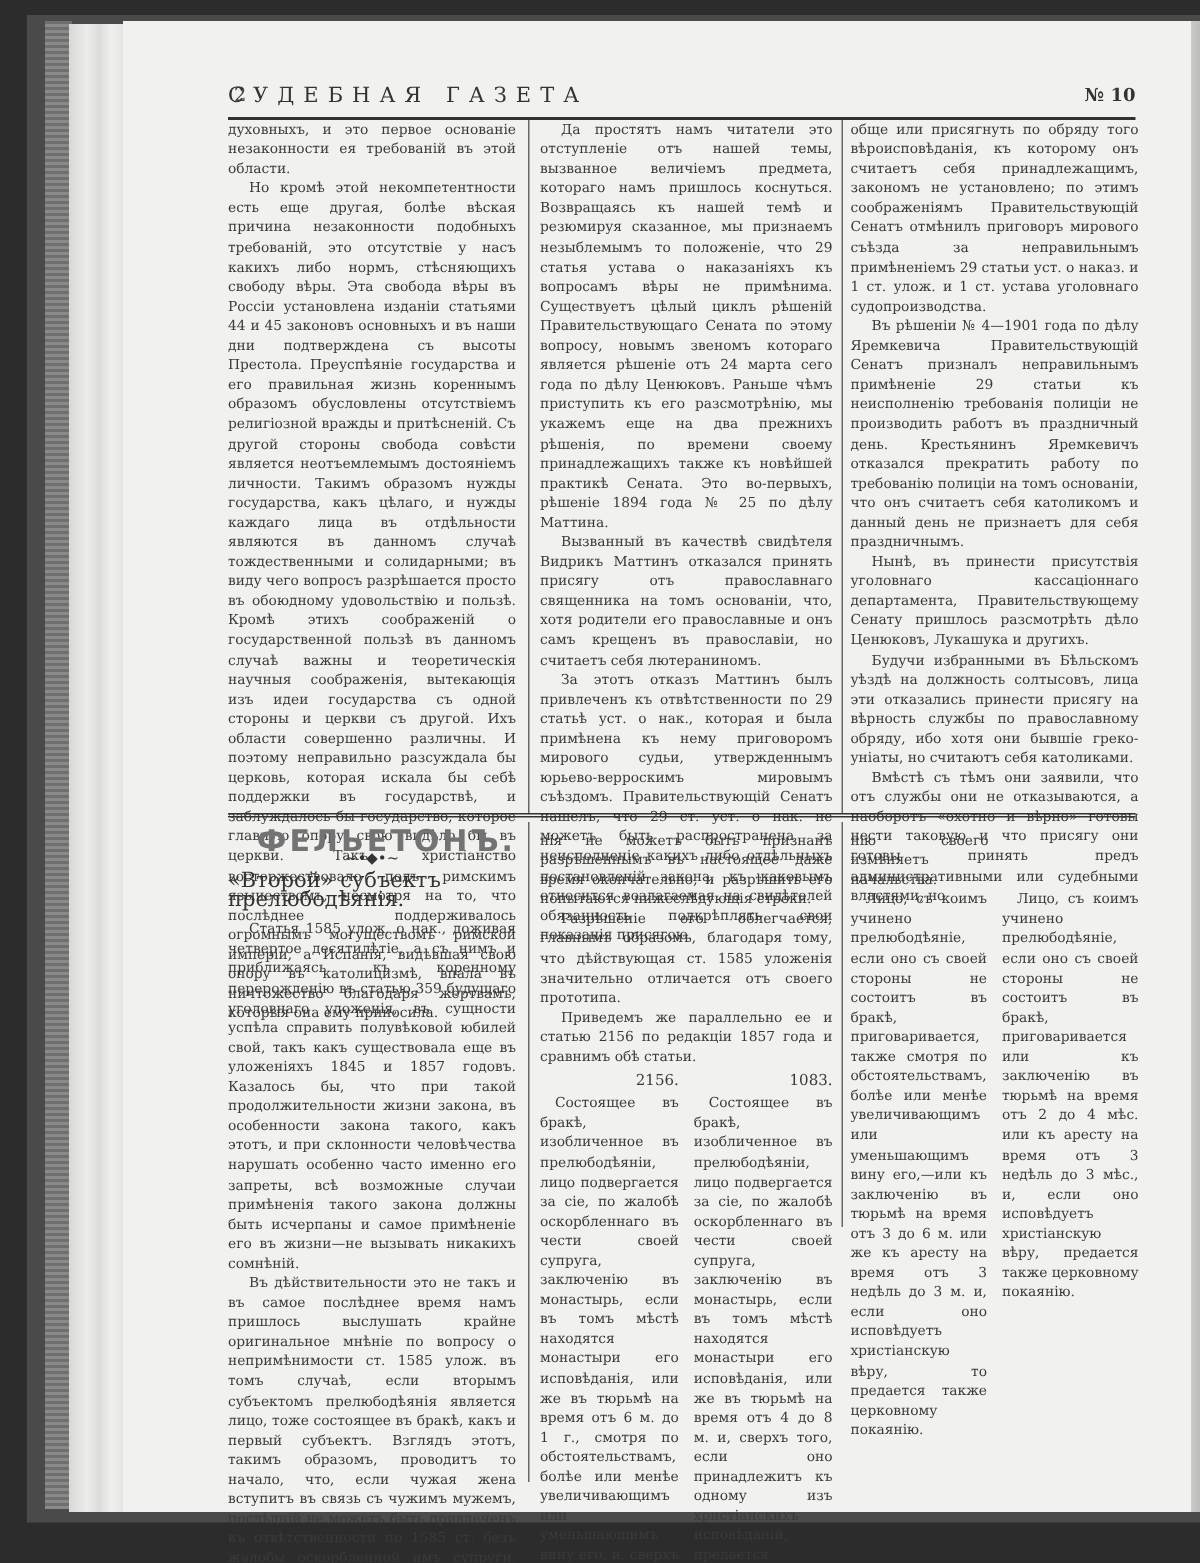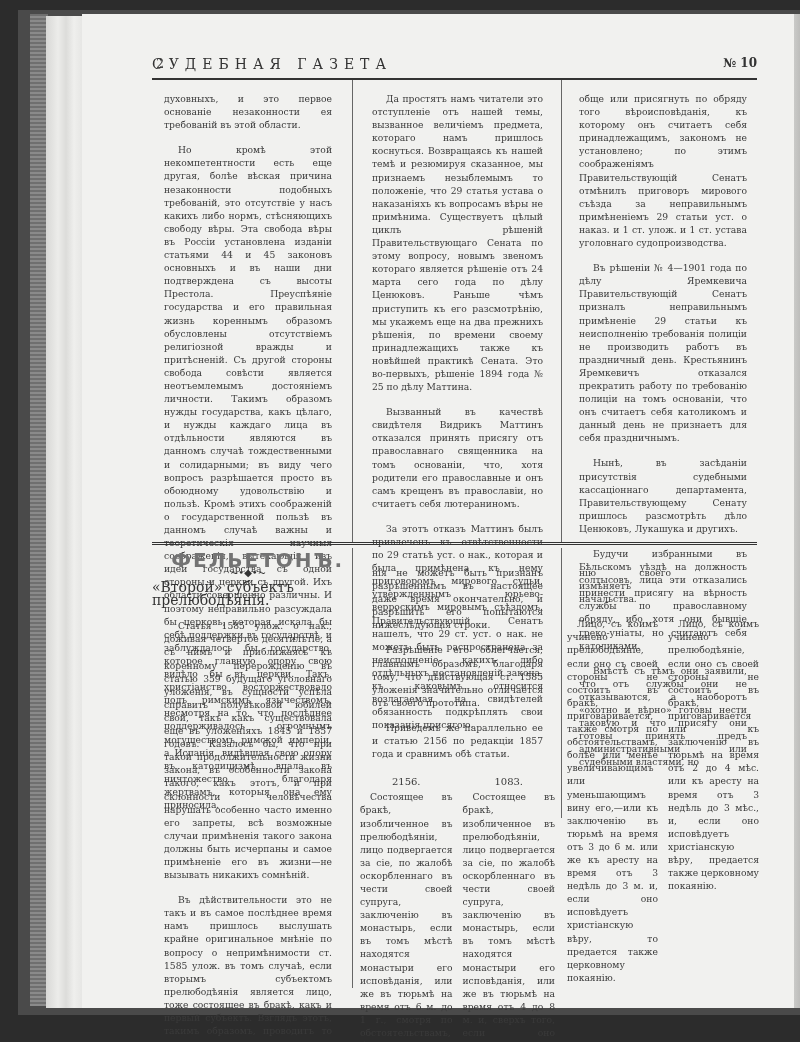--- a/index.html
+++ b/index.html
@@ -38,33 +38,33 @@
     position: absolute; left: 0; right: 0; top: 0; text-align: left;
     font-size: 14px; letter-spacing: 6px; color: #333;
   }
   .issue { position: absolute; right: 0; top: 0; font-size: 12px; font-weight: bold; color: #333; }
   .header-rule { position: absolute; left: 0; right: 0; top: 22px; border-top: 2px solid #333; }
 
   .col {
     position: absolute; font-size: 9.2px; line-height: 13.1px; color: #3a3a3a;
     text-align: justify;
   }
-  .col p { margin: 12px; text-indent: 14px; }
+  .col p { margin: 0; text-indent: 14px; }
   .col p.noindent { text-indent: 0; }
   .vrule { position: absolute; border-left: 1px solid #666; }
   .hrule { position: absolute; border-top: 3px double #333; }
 
   .feuilleton-title {
     font-family: "DejaVu Sans", "Liberation Sans", sans-serif;
     font-weight: bold; font-size: 20px; letter-spacing: 2px; text-align: right;
     color: #737373; margin-top: 6px;
   }
   .ornament { text-align: center; font-size: 10px; color: #333; line-height: 12px; }
   .subtitle { text-align: left; font-size: 14px; margin: 2px 0 6px; color: #333; }
-  .subcol-head { text-align: center; font-size: 10px; margin: 3px 0 2px; }
+  .subcol-head { text-align: right; font-size: 10px; margin: 3px 0 2px; }
   .subcols { display: flex; gap: 10px; }
   .subcols > div { flex: 1; text-align: justify; }
   .subcols p { margin: 0; text-indent: 10px; }
 </style>
 </head>
 <body>
 
 <div class="cover"></div>
 <div class="cover-edge"></div>
 <div class="page-stack"></div>
@@ -88,21 +88,21 @@
   <div class="col" style="left:278px; top:66px; width:195px;">
     <p>Да простятъ намъ читатели это отступленіе отъ нашей темы, вызванное величіемъ предмета, котораго намъ пришлось коснуться. Возвращаясь къ нашей темѣ и резюмируя сказанное, мы признаемъ незыблемымъ то положеніе, что 29 статья устава о наказаніяхъ къ вопросамъ вѣры не примѣнима. Существуетъ цѣлый циклъ рѣшеній Правительствующаго Сената по этому вопросу, новымъ звеномъ котораго является рѣшеніе отъ 24 марта сего года по дѣлу Ценюковъ. Раньше чѣмъ приступить къ его разсмотрѣнію, мы укажемъ еще на два прежнихъ рѣшенія, по времени своему принадлежащихъ также къ новѣйшей практикѣ Сената. Это во-первыхъ, рѣшеніе 1894 года № 25 по дѣлу Маттина.</p>
     <p>Вызванный въ качествѣ свидѣтеля Видрикъ Маттинъ отказался принять присягу отъ православнаго священника на томъ основаніи, что, хотя родители его православные и онъ самъ крещенъ въ православіи, но считаетъ себя лютераниномъ.</p>
     <p>За этотъ отказъ Маттинъ былъ привлеченъ къ отвѣтственности по 29 статьѣ уст. о нак., которая и была примѣнена къ нему приговоромъ мирового судьи, утвержденнымъ юрьево-верроскимъ мировымъ съѣздомъ. Правительствующій Сенатъ нашелъ, что 29 ст. уст. о нак. не можетъ быть распространена за неисполненіе какихъ либо отдѣльныхъ постановленій закона, къ каковымъ относится возлагаемая на свидѣтелей обязанность подкрѣплять свои показанія присягою.</p>
   </div>
   <div class="vrule" style="left:479px; top:66px; height:462px;"></div>
 
   <div class="col" style="left:485px; top:66px; width:192px;">
     <p class="noindent">обще или присягнуть по обряду того вѣроисповѣданія, къ которому онъ считаетъ себя принадлежащимъ, закономъ не установлено; по этимъ соображеніямъ Правительствующій Сенатъ отмѣнилъ приговоръ мирового съѣзда за неправильнымъ примѣненіемъ 29 статьи уст. о наказ. и 1 ст. улож. и 1 ст. устава уголовнаго судопроизводства.</p>
     <p>Въ рѣшеніи № 4—1901 года по дѣлу Яремкевича Правительствующій Сенатъ призналъ неправильнымъ примѣненіе 29 статьи къ неисполненію требованія полиціи не производить работъ въ праздничный день. Крестьянинъ Яремкевичъ отказался прекратить работу по требованію полиціи на томъ основаніи, что онъ считаетъ себя католикомъ и данный день не признаетъ для себя праздничнымъ.</p>
-    <p>Нынѣ, въ засѣданіи присутствія судебными кассаціоннаго департамента, Правительствующему Сенату пришлось разсмотрѣть дѣло Ценюковъ, Лукашука и другихъ.</p>
+    <p>Нынѣ, въ принести присутствія уголовнаго кассаціоннаго департамента, Правительствующему Сенату пришлось разсмотрѣть дѣло Ценюковъ, Лукашука и другихъ.</p>
     <p>Будучи избранными въ Бѣльскомъ уѣздѣ на должность солтысовъ, лица эти отказались принести присягу на вѣрность службы по православному обряду, ибо хотя они бывшіе греко-уніаты, но считаютъ себя католиками.</p>
     <p>Вмѣстѣ съ тѣмъ они заявили, что отъ службы они не отказываются, а наоборотъ «охотно и вѣрно» готовы нести таковую и что присягу они готовы принять предъ административными или судебными властями, но</p>
   </div>
 
   <div class="hrule" style="left:70px; top:528px; width:605px;"></div>
 
   <div class="col" style="left:70px; top:534px; width:192px;">
     <div class="feuilleton-title">ФЕЛЬЕТОНЪ.</div>
     <div class="ornament">~•◆•~</div>
     <div class="subtitle"><span>«Второй»</span><span> субъектъ прелюбодѣянія.</span></div>

